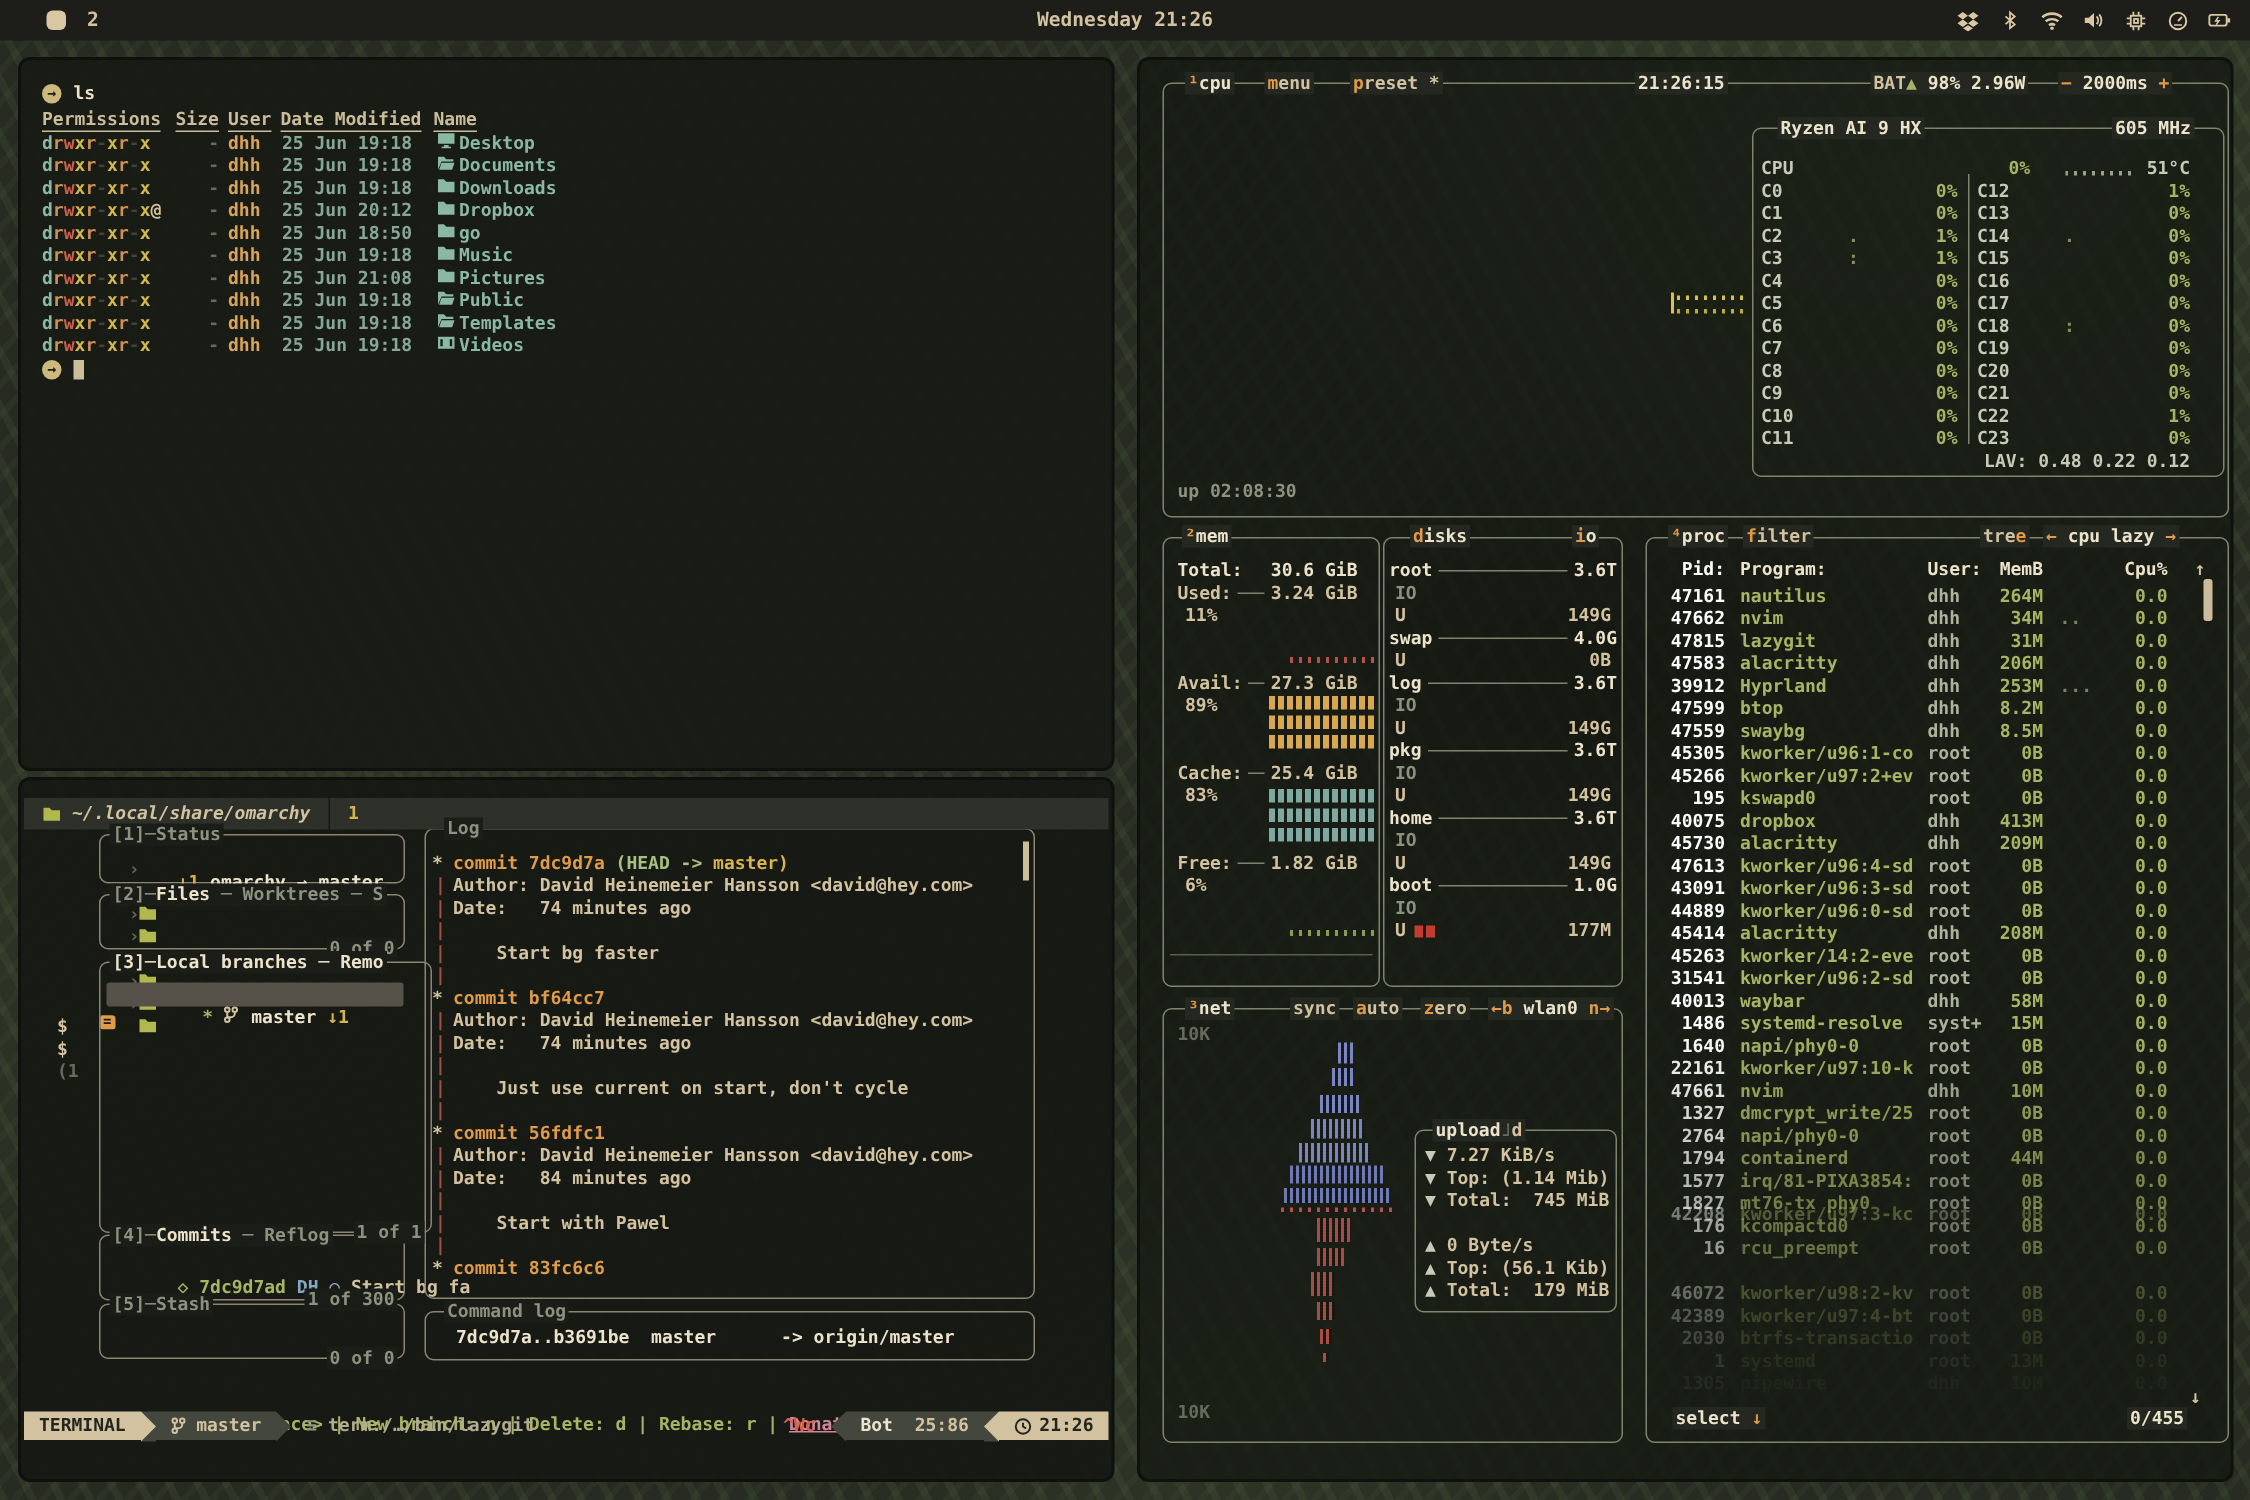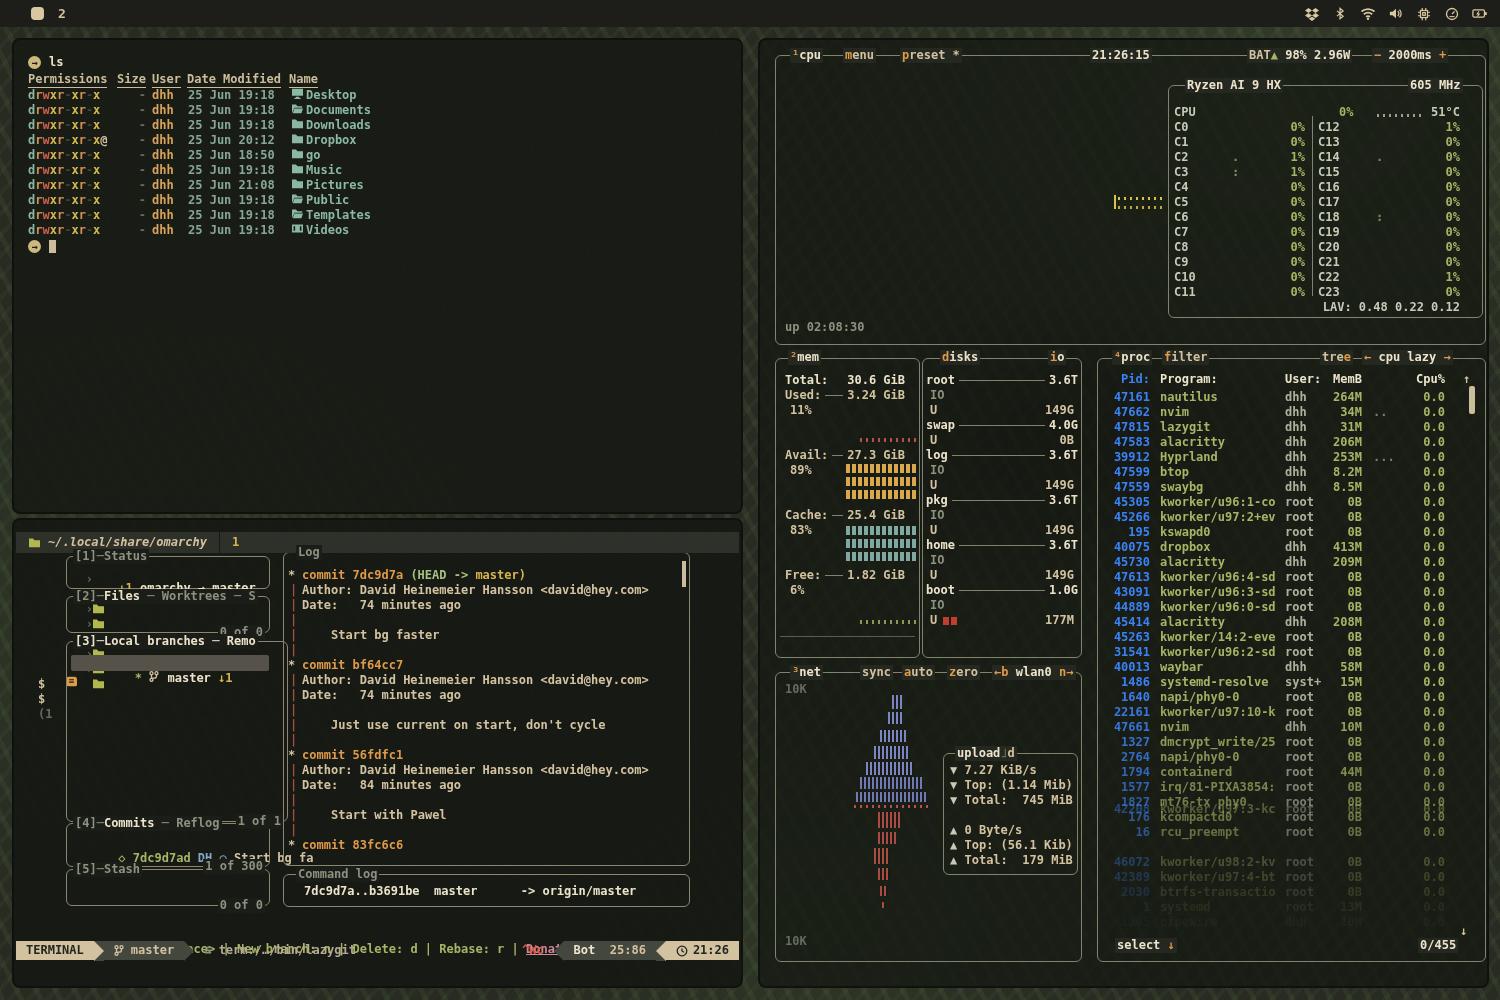--- a/index.html
+++ b/index.html
@@ -63,36 +63,37 @@
 .blockrow i{display:block;height:9px;background-image:repeating-linear-gradient(90deg,currentColor 0 4px,transparent 4px 6px)}
 .blob{position:absolute;background-image:repeating-linear-gradient(90deg,currentColor 0 2px,transparent 2px 4px),repeating-linear-gradient(0deg,transparent 0 1px, rgba(0,0,0,.25) 1px 2px)}
 .dline{position:absolute;display:flex;align-items:center;white-space:pre}
 .dfill{flex:1;border-top:1px solid #7f846e;margin:0 4px}
 .corerow{position:absolute;height:15px;width:100%}
 .corerow .cl{position:absolute;left:0;color:#c6cab6}
 .corerow .cs{position:absolute;left:58px;color:#8a8d5f}
 .corerow .cv{position:absolute;right:0;color:#a8b465}
 .procrow{position:absolute;left:8px;width:372px;height:15px}
 .procrow span{position:absolute;top:0;white-space:pre}
-.pr-pid{left:0;width:45px;text-align:right;color:#3b82f6}
+.pr-pid{left:0;width:45px;text-align:right;color:#ffffff}
 .pr-prog{left:55px;color:#a8b465}
 .pr-user{left:180px;color:#aeb29d;font-weight:700}
 .pr-mem{left:210px;width:47px;text-align:right;color:#a8b465}
 .pr-dots{left:268px;color:#7c8070}
 .pr-cpu{left:295px;width:45px;text-align:right;color:#a8b465}
 .logline{position:absolute;white-space:pre}
 svg{display:block}
 .icn{display:inline-flex;align-items:center;justify-content:center}
 </style>
 </head>
 <body>
 
 <div class="topbar">
   <span class="logo"></span>
   <span class="ws">2</span>
+  <span class="clock">Wednesday 21:26</span>
   <div class="tray" id="tray">
       <span class="ticon">
         <svg width="16" height="14" viewBox="0 0 16 14" fill="currentColor">
           <path d="M4.5 1 1 3.5 4.5 6 8 3.5zM11.5 1 8 3.5 11.5 6 15 3.5zM1 8.5 4.5 11 8 8.5 4.5 6zM8 8.5 11.5 11 15 8.5 11.5 6zM4.7 11.8 8 14l3.3-2.2L8 9.8z"></path>
         </svg>
       </span>
       <span class="ticon">
         <svg width="12" height="15" viewBox="0 0 16 16" fill="none" stroke="currentColor" stroke-width="1.6">
           <path d="M4 4.5 12 11.5M4 11.5 12 4.5M8 1v14l4.2-3.3L8 8.2l4.2-3.5L8 1z"></path>
         </svg>

